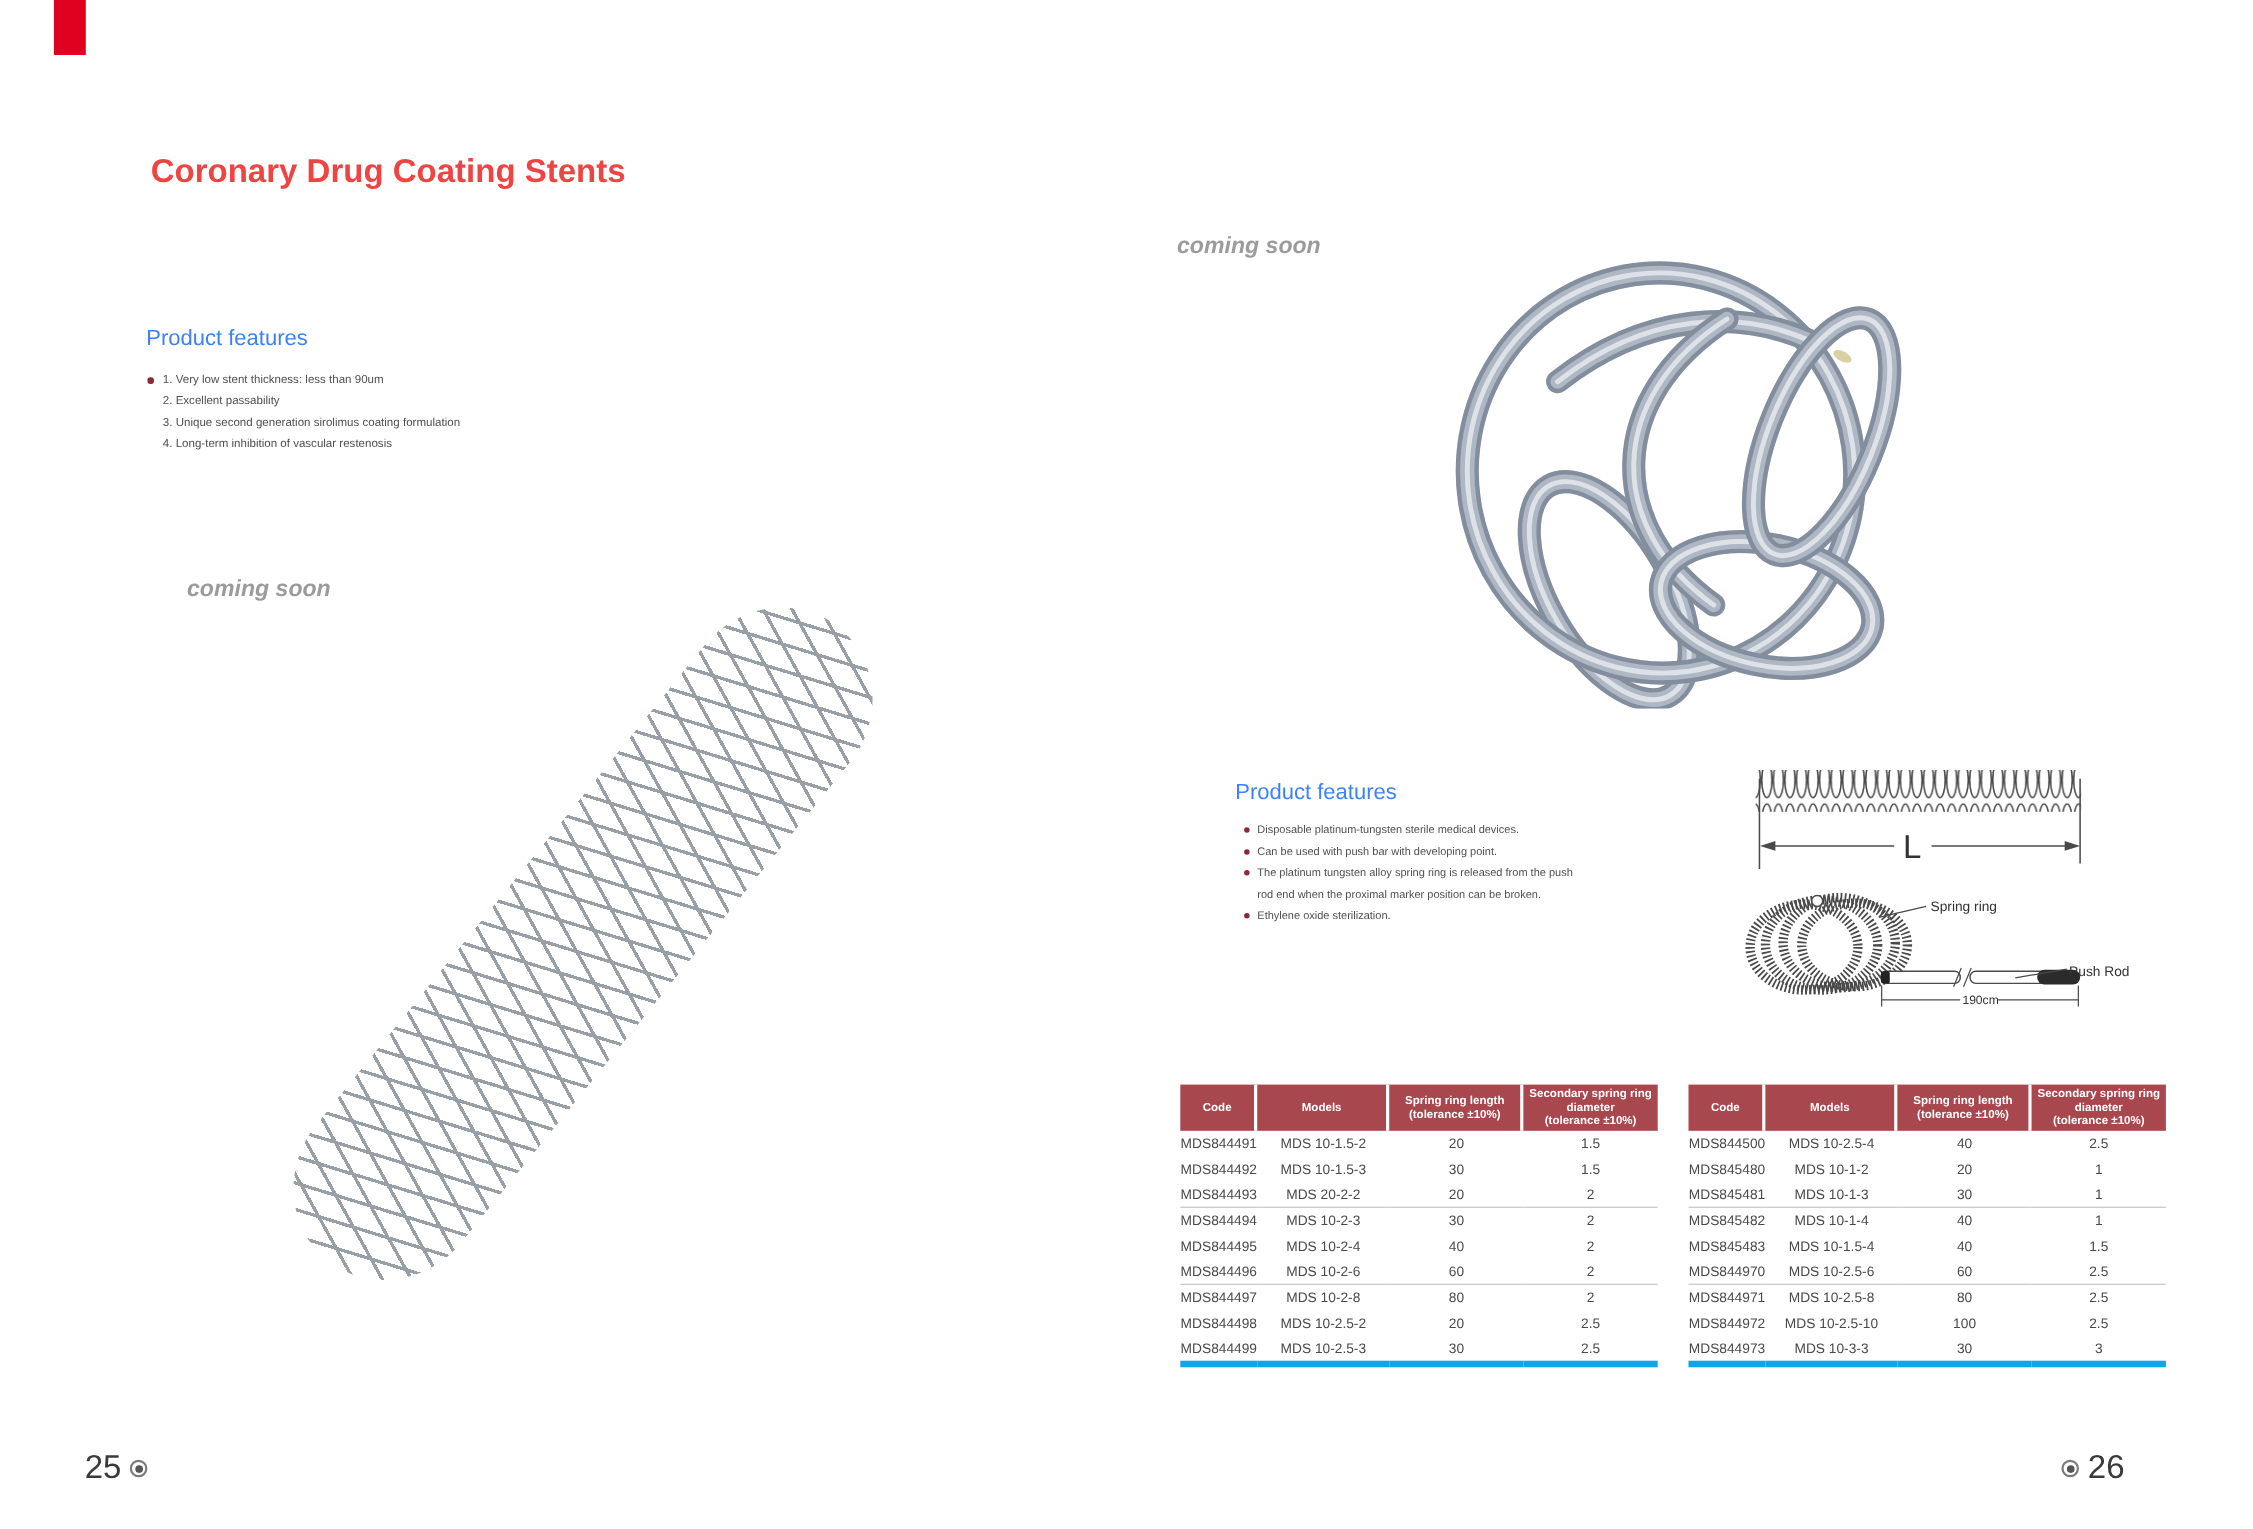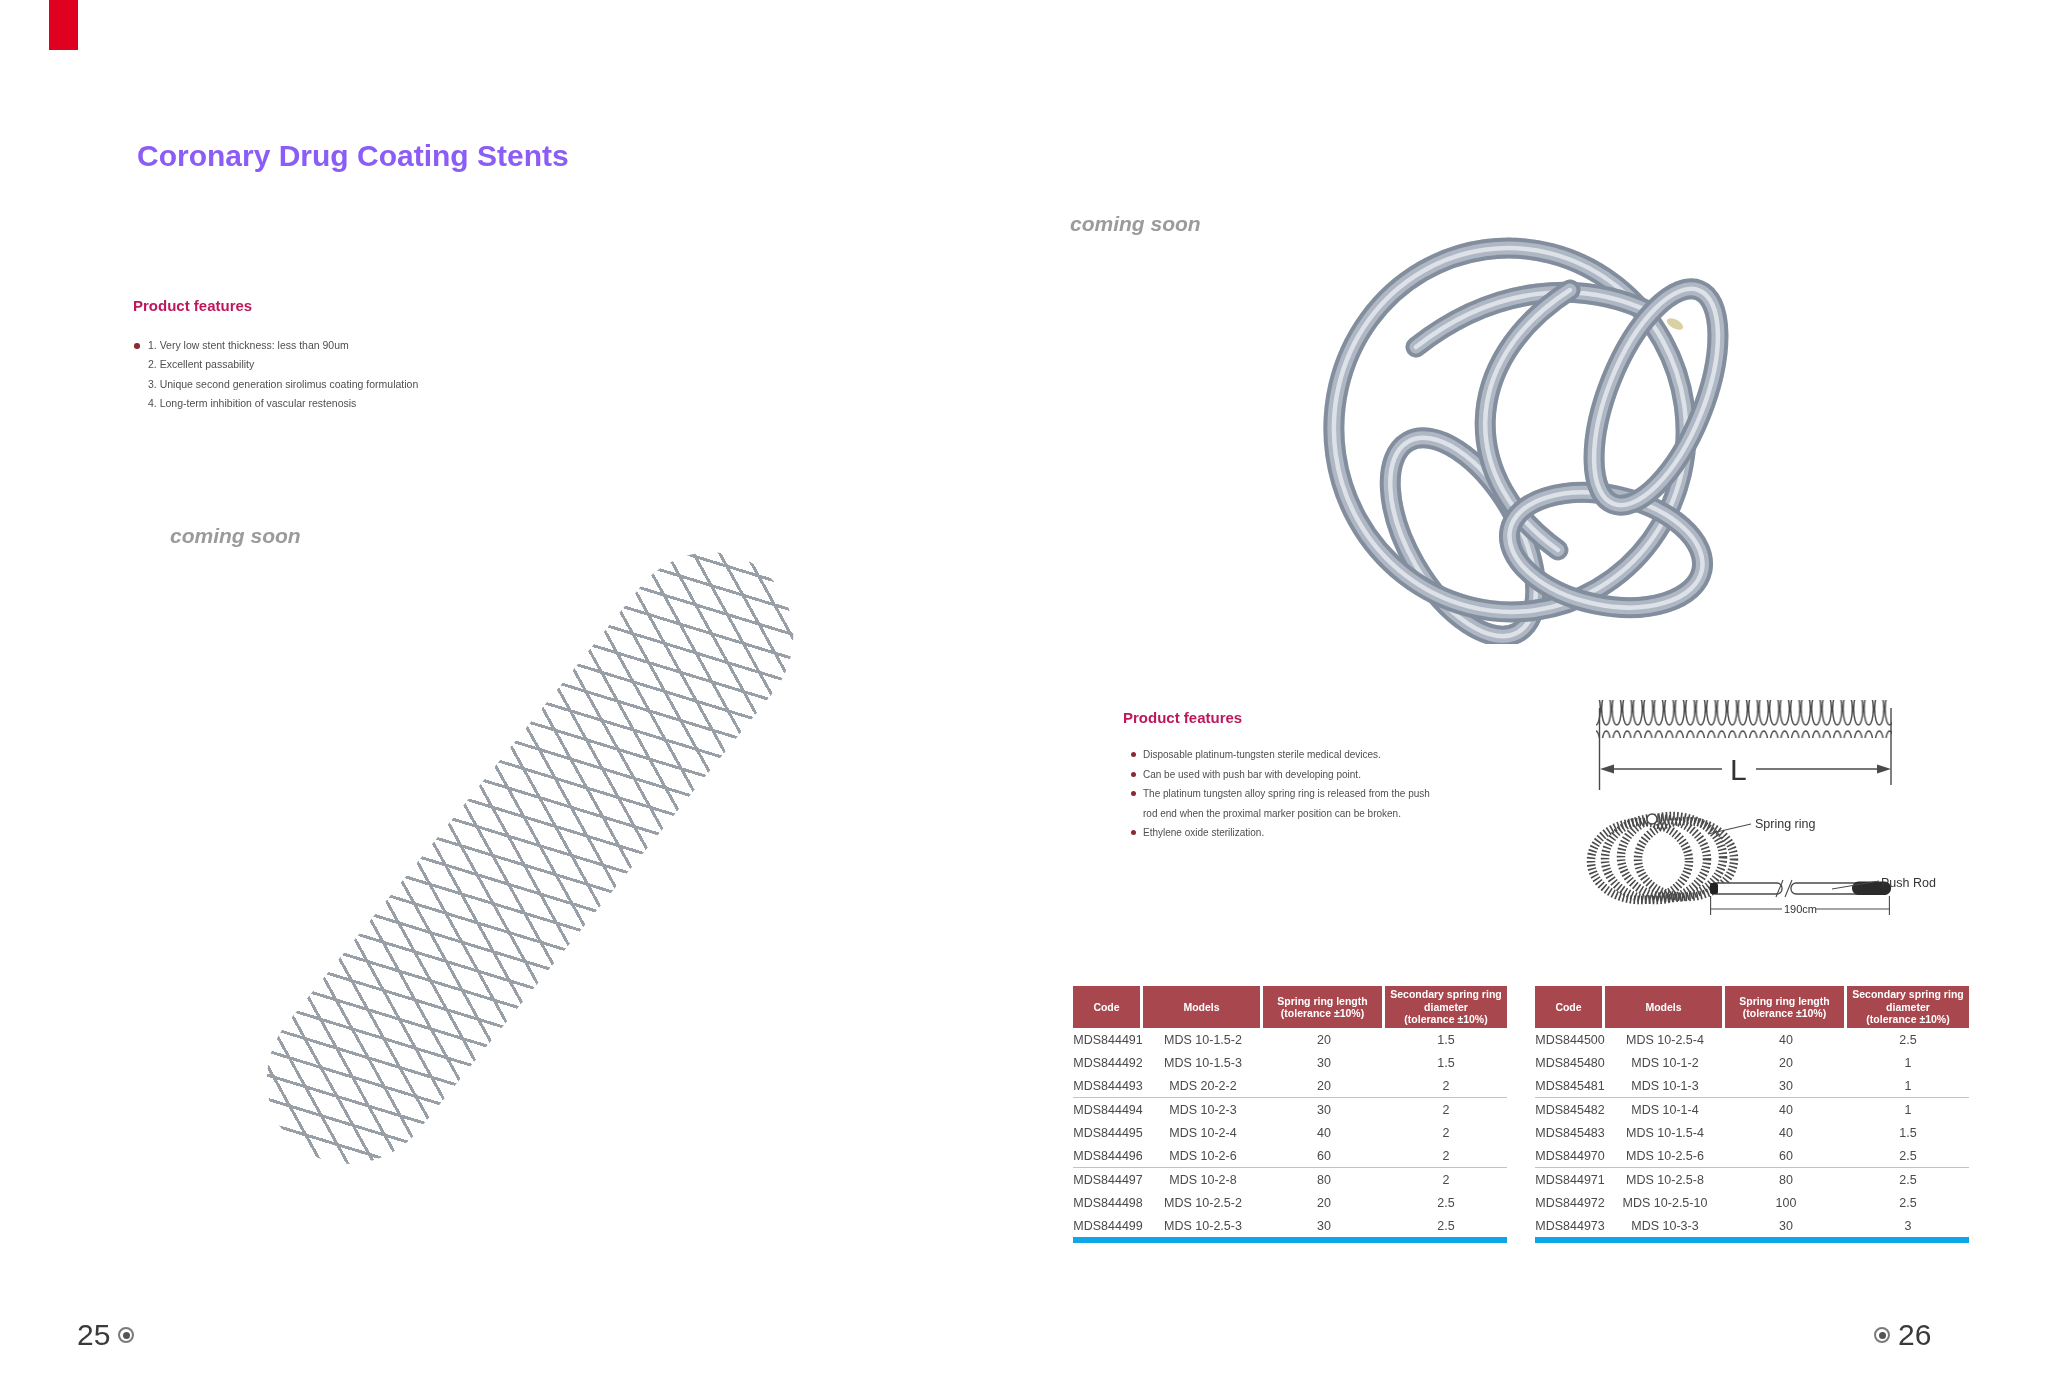--- a/index.html
+++ b/index.html
@@ -1,29 +1,29 @@
 <!DOCTYPE html>
 <html style="--thbg: #a8474e; --bullet: #8b2a33; --soon: #9b9b9b; --accent: #e00020;"><head>
 <meta charset="utf-8">
 <style>
   html,body{margin:0;padding:0;background:#ffffff;}
   #canvas{position:relative;width:2048px;height:1390px;background:#fff;overflow:hidden;
           font-family:"Liberation Sans", sans-serif;}
 
   .corner-tab{position:absolute;left:49px;top:0;width:29px;height:50px;background:var(--accent,#e00020);}
 
-  .page-title{position:absolute;margin:0;font-size:30px;font-weight:bold;color:#8b5cf6;white-space:nowrap;}
+  .page-title{position:absolute;margin:0;font-size:30px;font-weight:bold;color:#ef4444;white-space:nowrap;}
   #title-left{left:137px;top:139px;}
   #title-right{left:1070px;top:141px;}
 
   .coming-soon{position:absolute;font-size:21px;font-weight:bold;font-style:italic;color:var(--soon,#9b9b9b);white-space:nowrap;}
   #coming-left{left:170px;top:524px;}
   #coming-right{left:1070px;top:212px;}
 
-  .features-heading{position:absolute;margin:0;font-size:15px;font-weight:bold;color:#be185d;white-space:nowrap;}
+  .features-heading{position:absolute;margin:0;font-size:20px;font-weight:normal;color:#3b82f6;white-space:nowrap;}
   #heading-left{left:133px;top:297px;}
   #heading-right{left:1123px;top:709px;}
 
   .features{position:absolute;list-style:none;margin:0;padding:0;}
   .features li{position:relative;color:#4f4f4f;}
   #features-left{left:133px;top:336px;font-size:10.5px;line-height:19.3px;white-space:nowrap;}
   #features-left li{padding-left:15px;}
   #features-left li:first-child::before{content:"";position:absolute;left:1px;top:7px;width:5.5px;height:5.5px;border-radius:50%;background:var(--bullet,#8b2a33);}
   #features-right{left:1131px;top:745px;font-size:10px;line-height:19.5px;max-width:315px;}
   #features-right li{padding-left:12px;}

